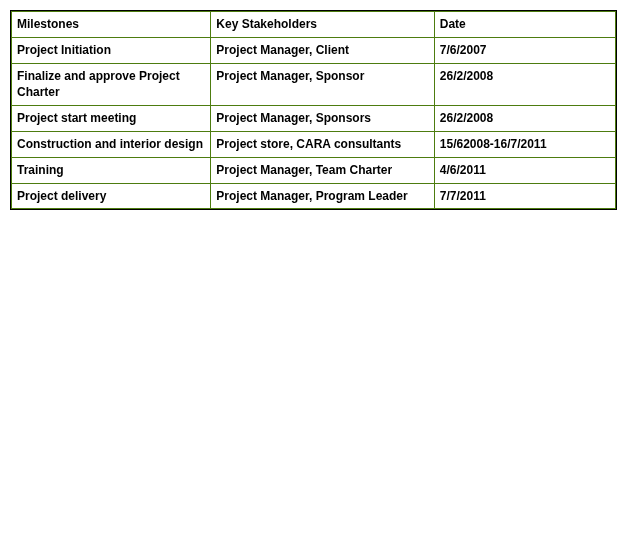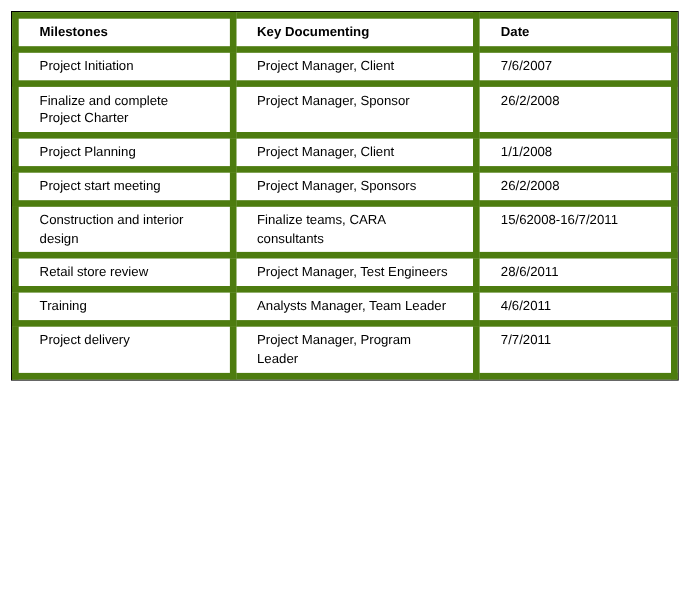--- a/index.html
+++ b/index.html
@@ -24,85 +24,75 @@
     }
     table {
       width: 100%;
       border-collapse: collapse;
       table-layout: fixed;
     }
     col.col1 { width: 33%; }
     col.col2 { width: 37%; }
     col.col3 { width: 30%; }
     th, td {
-      border: 6px solid #4d7c0f;
-      padding: 4px 19px;
+      border: 1px solid #4d7c0f;
+      padding: 4px 5px;
       vertical-align: top;
       line-height: 1.4;
     }
     th {
       font-weight: bold;
       background: #fff;
       text-align: left;
     }
     td {
-      font-weight: normal;
+      font-weight: bold;
     }
   </style>
 </head>
 <body>
 
 <div class="table-container">
   <table>
     <colgroup>
       <col class="col1">
       <col class="col2">
       <col class="col3">
     </colgroup>
     <thead>
       <tr>
         <th>Milestones</th>
-        <th>Key Documenting</th>
+        <th>Key Stakeholders</th>
         <th>Date</th>
       </tr>
     </thead>
     <tbody id="table-body">
     <tr>
           <td>Project Initiation</td>
           <td>Project Manager, Client</td>
           <td>7/6/2007</td>
         </tr>
         <tr>
-          <td>Finalize and complete Project Charter</td>
+          <td>Finalize and approve Project Charter</td>
           <td>Project Manager, Sponsor</td>
           <td>26/2/2008</td>
-        </tr>
-        <tr>
-          <td>Project Planning</td>
-          <td>Project Manager, Client</td>
-          <td>1/1/2008</td>
         </tr>
         <tr>
           <td>Project start meeting</td>
           <td>Project Manager, Sponsors</td>
           <td>26/2/2008</td>
         </tr>
         <tr>
           <td>Construction and interior design</td>
-          <td>Finalize teams, CARA consultants</td>
+          <td>Project store, CARA consultants</td>
           <td>15/62008-16/7/2011</td>
         </tr>
         <tr>
-          <td>Retail store review</td>
-          <td>Project Manager, Test Engineers</td>
-          <td>28/6/2011</td>
-        </tr>
-        <tr>
           <td>Training</td>
-          <td>Analysts Manager, Team Leader</td>
+          <td>Project Manager, Team Charter</td>
           <td>4/6/2011</td>
         </tr>
         <tr>
           <td>Project delivery</td>
           <td>Project Manager, Program Leader</td>
           <td>7/7/2011</td>
         </tr>
       </tbody>
   </table>
 </div>

